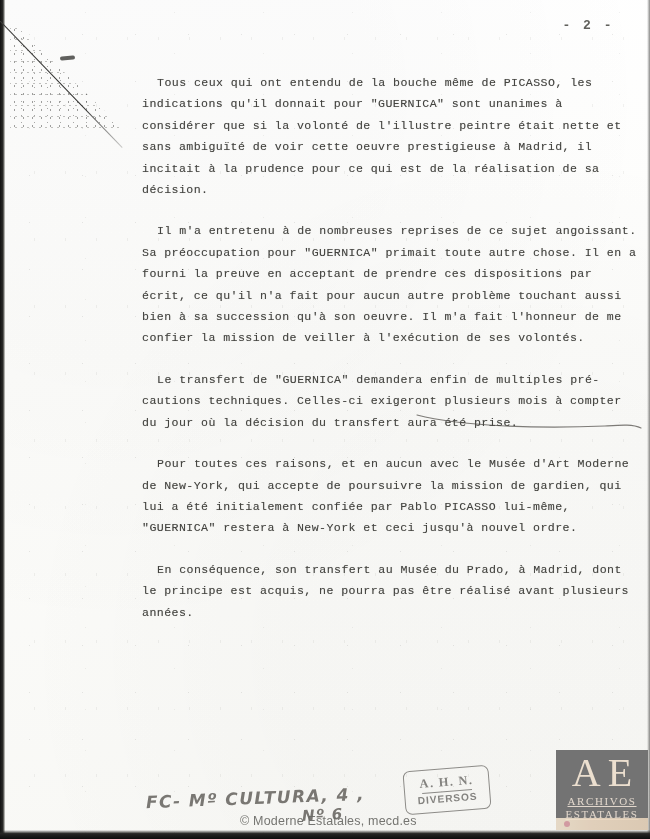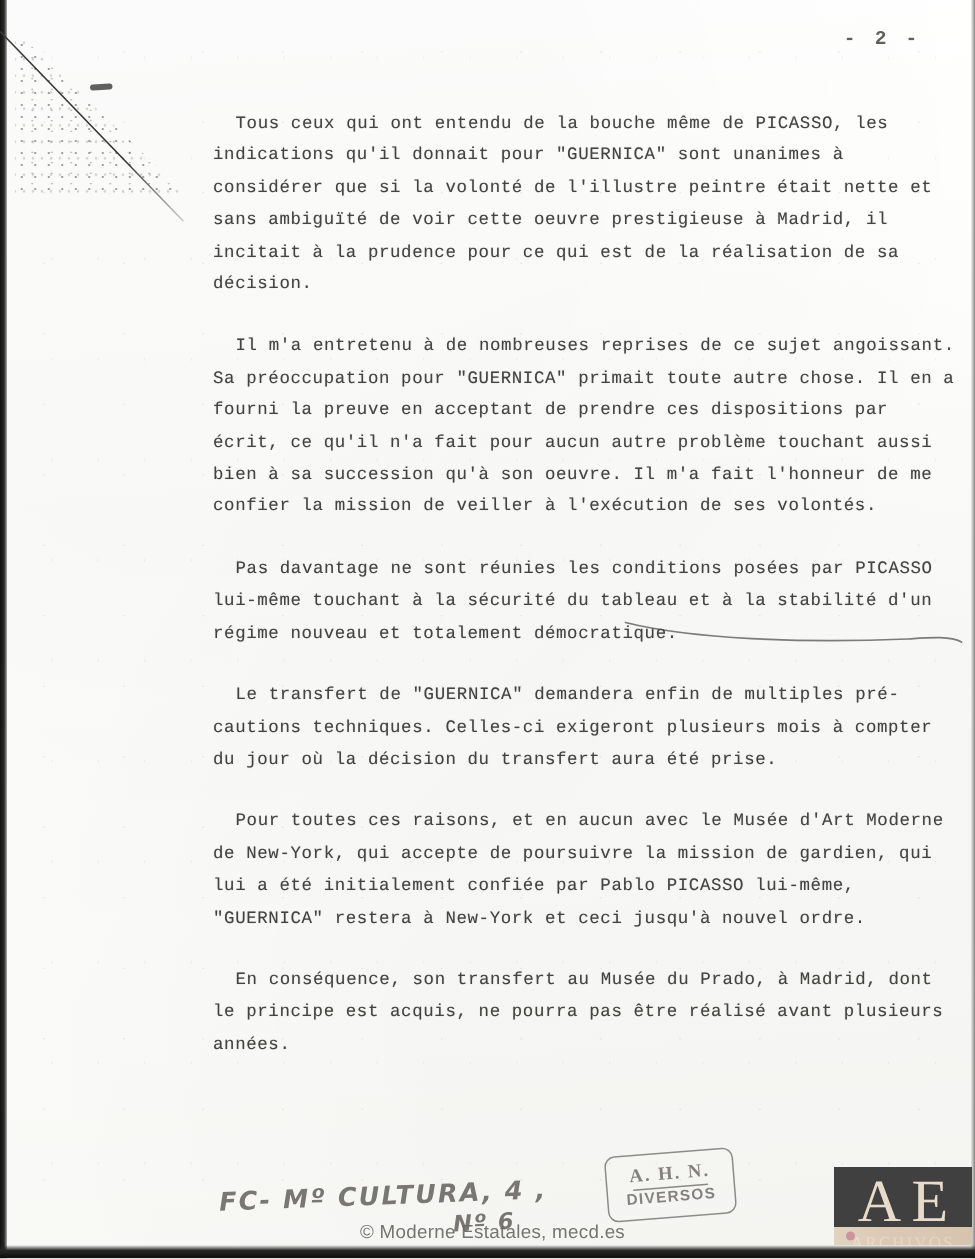--- a/index.html
+++ b/index.html
@@ -208,22 +208,22 @@
     color: #3f3d3a;
     line-height: 1;
   }
 
   
   .ae-logo {
     position: absolute;
     right: 2px;
     bottom: 9px;
     width: 92px;
-    height: 52px;
-    background: #404040;
+    height: 80px;
+    background: #737373;
     overflow: hidden;
   }
   .ae-letters {
     position: absolute;
     left: 0; right: 0;
     top: 1px;
     text-align: center;
     font-family: "Liberation Serif", serif;
     font-size: 40px;
     line-height: 44px;
@@ -289,21 +289,20 @@
     <div class="dust"></div>
     <div class="crease"></div>
     <div class="smudge"></div>
   </div>
 
   <div class="page-no">- 2 -</div>
 
   <div class="body">
     <p class="para">Tous ceux qui ont entendu de la bouche même de PICASSO, les indications qu'il donnait pour "GUERNICA" sont unanimes à considérer que si la volonté de l'illustre peintre était nette et sans ambiguïté de voir cette oeuvre prestigieuse à Madrid, il incitait à la prudence pour ce qui est de la réalisation de sa décision.</p>
     <p class="para">Il m'a entretenu à de nombreuses reprises de ce sujet angoissant. Sa préoccupation pour "GUERNICA" primait toute autre chose. Il en a fourni la preuve en acceptant de prendre ces dispositions par écrit, ce qu'il n'a fait pour aucun autre problème touchant aussi bien à sa succession qu'à son oeuvre. Il m'a fait l'honneur de me confier la mission de veiller à l'exécution de ses volontés.</p>
-    <p class="para">Pas davantage ne sont réunies les conditions posées par PICASSO lui-même touchant à la sécurité du tableau et à la stabilité d'un régime nouveau et totalement démocratique.</p>
     <p class="para">Le transfert de "GUERNICA" demandera enfin de multiples pré-cautions techniques. Celles-ci exigeront plusieurs mois à compter du jour où la décision du transfert aura été prise.</p>
     <p class="para">Pour toutes ces raisons, et en aucun avec le Musée d'Art Moderne de New-York, qui accepte de poursuivre la mission de gardien, qui lui a été initialement confiée par Pablo PICASSO lui-même, "GUERNICA" restera à New-York et ceci jusqu'à nouvel ordre.</p>
     <p class="para">En conséquence, son transfert au Musée du Prado, à Madrid, dont le principe est acquis, ne pourra pas être réalisé avant plusieurs années.</p>
   </div>
 
   <svg class="hand-underline" viewBox="0 0 228 24">
     <path d="M2 6 C 46 17, 120 20, 190 17 C 206 16, 218 15, 226 19" fill="none" stroke="#4d4b46" stroke-width="1.15" stroke-linecap="round" opacity="0.72"></path>
   </svg>
 
   <div class="handwriting hw-main">FC- Mº CULTURA, 4 ,</div>

